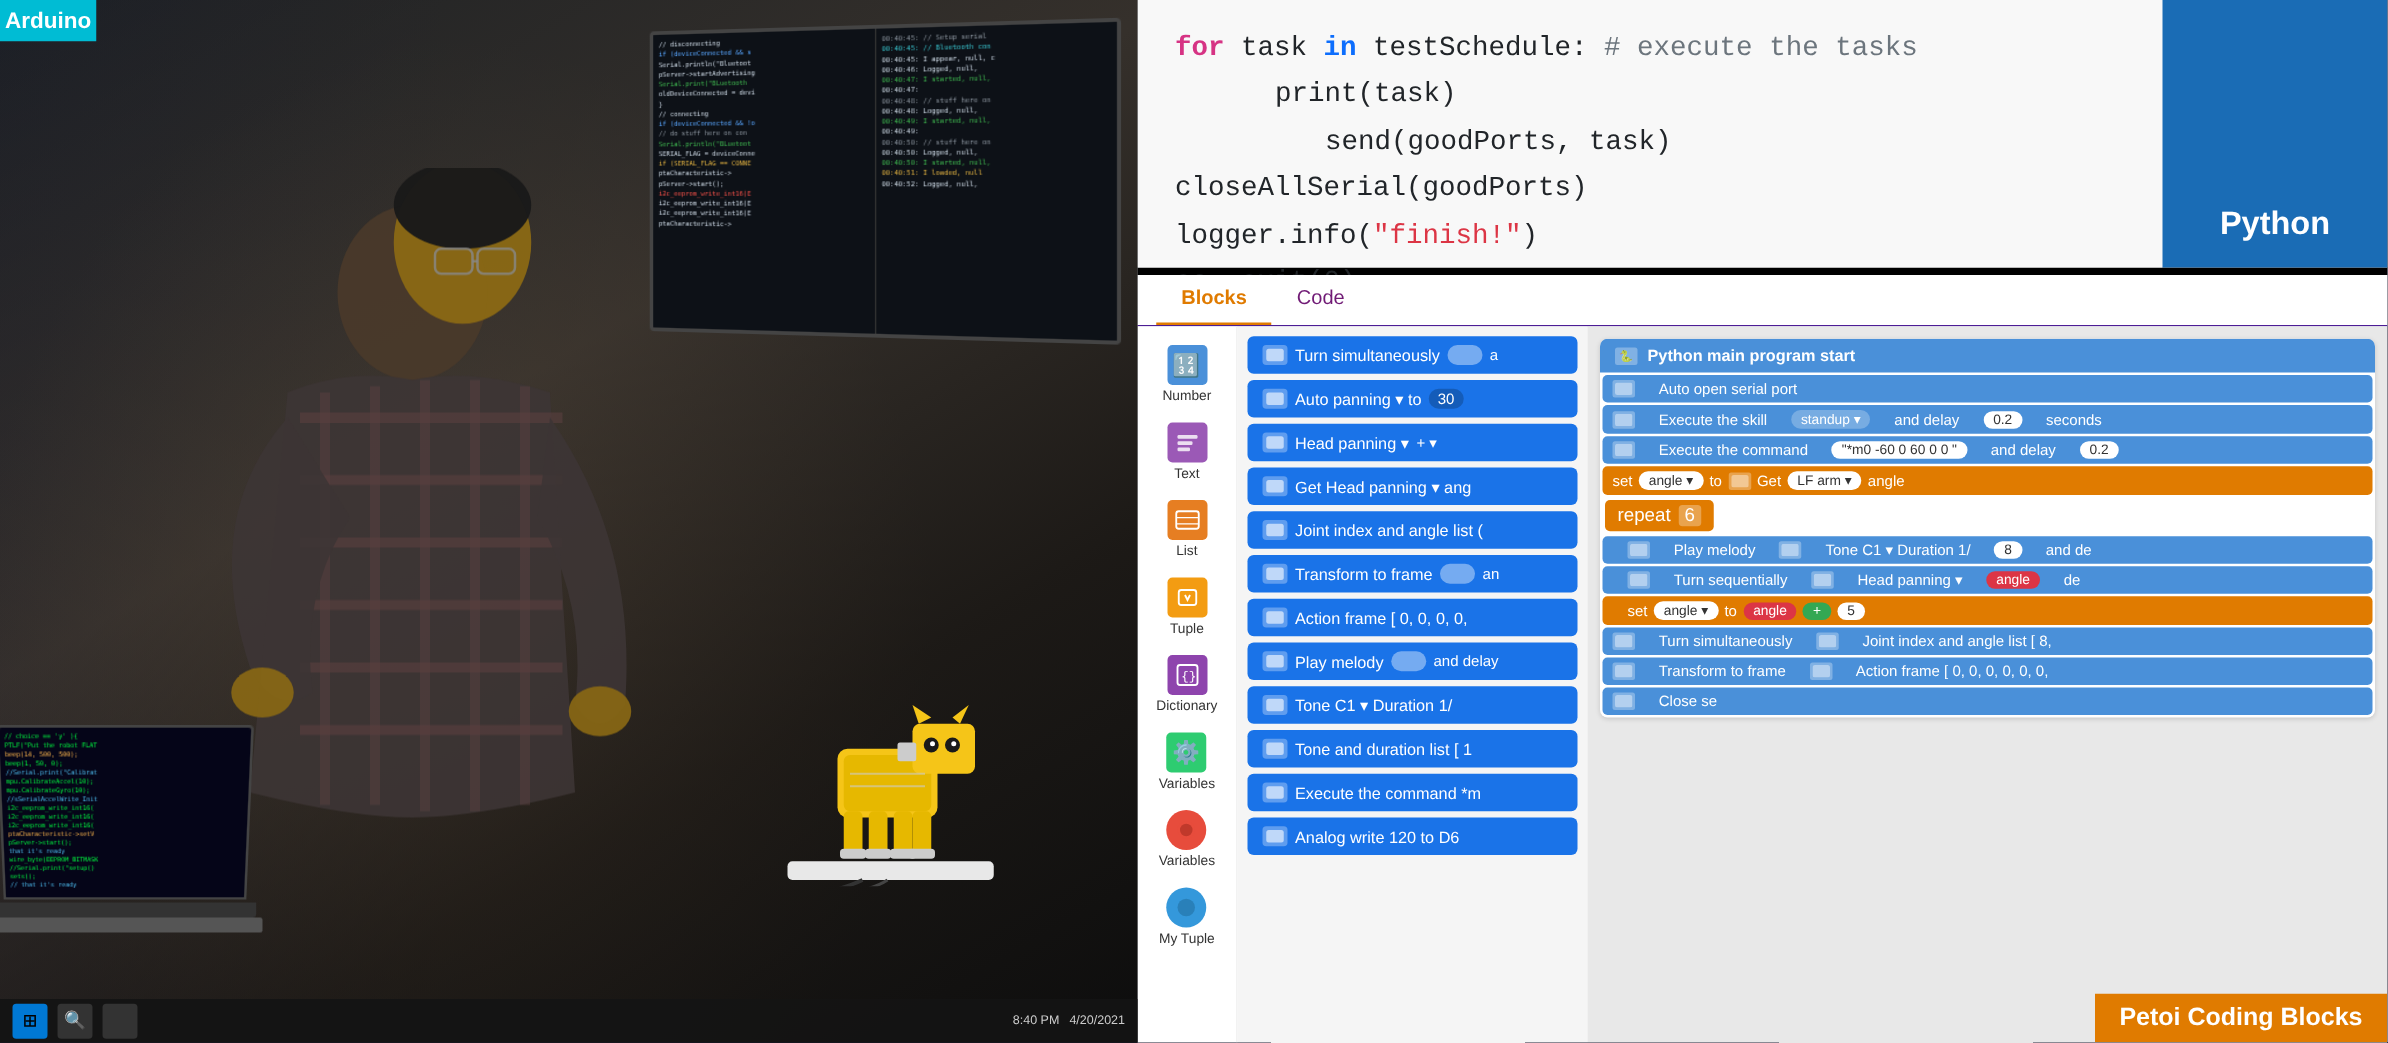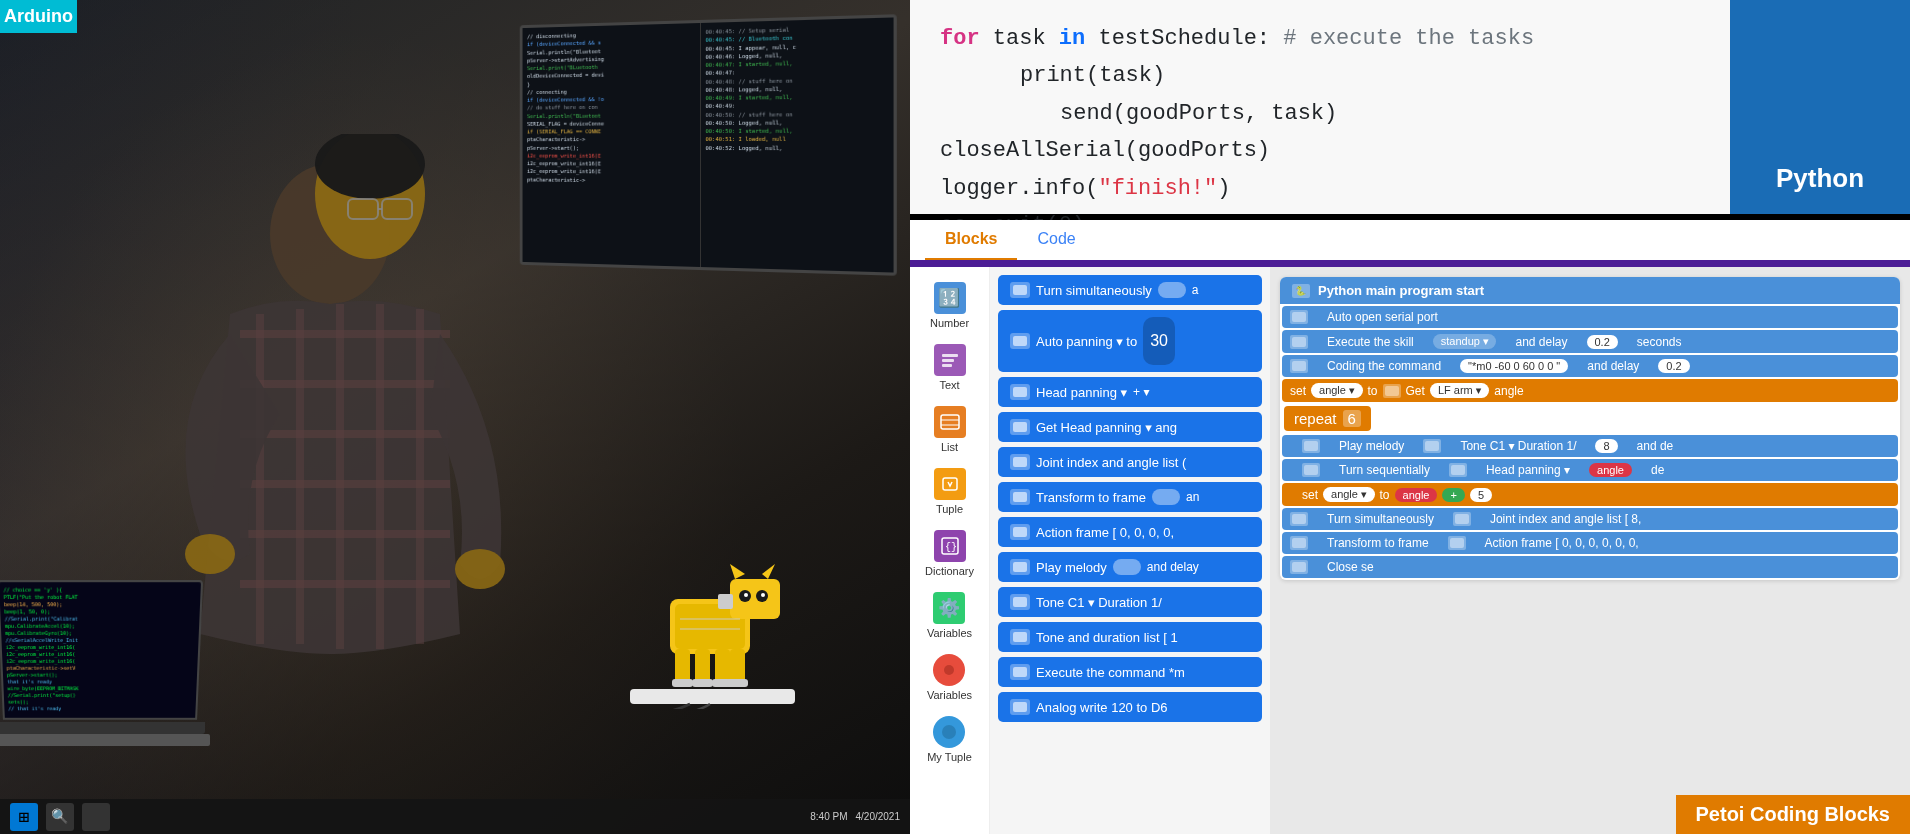--- a/index.html
+++ b/index.html
@@ -83,38 +83,38 @@
     
     .blocks-section {
       flex: 1;
       display: flex;
       flex-direction: column;
       background: white;
     }
 
     .blocks-tabs {
       display: flex;
-      border-bottom: 7px solid #4c1d95;
+      border-bottom: 1px solid #4c1d95;
       background: white;
       padding: 0 15px;
     }
     .tab-item {
       padding: 10px 20px;
       font-size: 16px;
       font-family: Arial, sans-serif;
       cursor: pointer;
       border-bottom: 2px solid transparent;
     }
     .tab-item.active {
       color: #e07b00;
       border-bottom: 2px solid #e07b00;
       font-weight: 600;
     }
     .tab-item.inactive {
-      color: #3b82f6;
+      color: #701a75;
     }
 
     .blocks-content {
       flex: 1;
       display: flex;
       overflow: hidden;
     }
 
     
     .blocks-sidebar {
@@ -195,22 +195,22 @@
       width: 28px;
       height: 16px;
       background: rgba(255,255,255,0.4);
       border-radius: 8px;
       flex-shrink: 0;
     }
 
     .block-pill {
       background: rgba(0,0,0,0.2);
       border-radius: 10px;
-      padding: 15px 7px;
-      font-size: 16px;
+      padding: 1px 7px;
+      font-size: 12px;
     }
 
     
     .blocks-workspace {
       flex: 1;
       background: #e8e8e8;
       padding: 10px;
       overflow: hidden;
       position: relative;
     }
@@ -878,21 +878,21 @@
               <span class="ws-pill-white">0.2</span>
               <span> seconds</span>
             </div>
 
             <div class="ws-row">
               <div class="ws-small-icon">
                 <svg width="14" height="10" viewBox="0 0 14 10">
                     <rect x="0" y="0" width="14" height="10" rx="2" fill="rgba(255,255,255,0.4)"></rect>
                   </svg>
               </div>
-              <span>Coding the command</span>
+              <span>Execute the command</span>
               <span class="ws-pill-white">"*m0 -60 0 60 0 0 "</span>
               <span> and delay </span>
               <span class="ws-pill-white">0.2</span>
             </div>
 
             <div class="ws-set-row">
               <span>set</span>
               <span class="ws-pill-white">angle ▾</span>
               <span>to</span>
               <div class="ws-small-icon">

